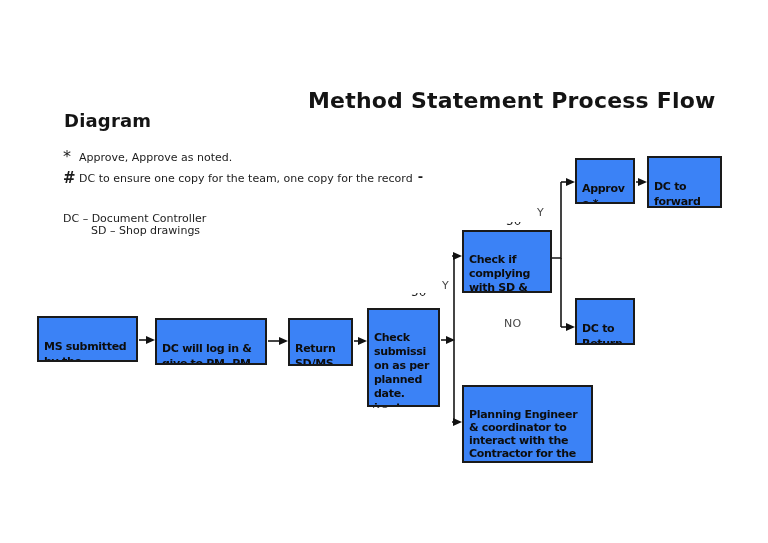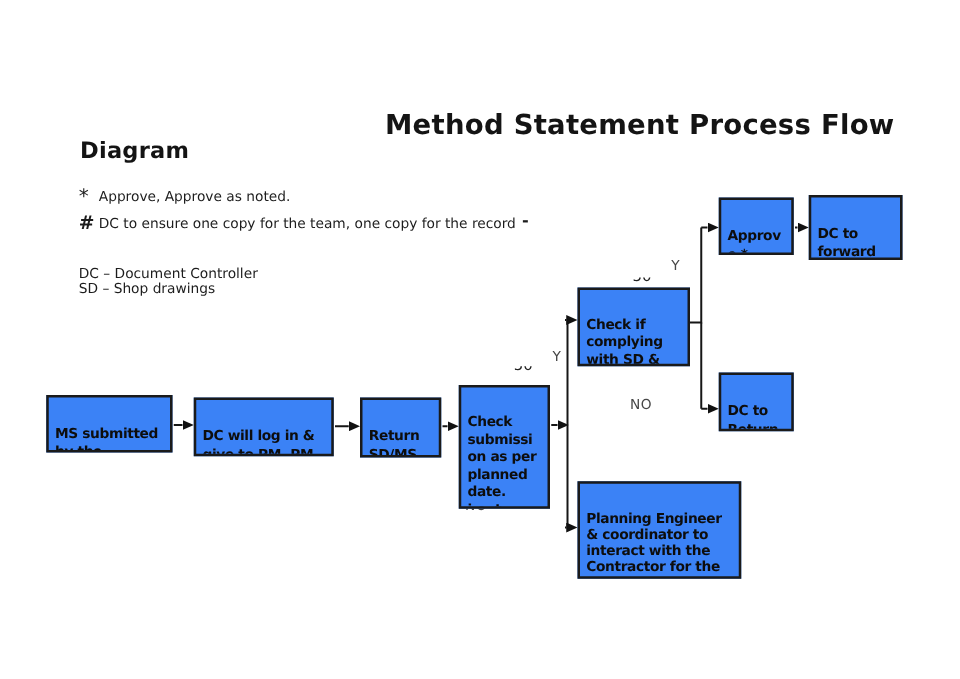--- a/index.html
+++ b/index.html
@@ -41,21 +41,21 @@
 
   <div class="abs legend-row" style="top:147px;">
     <span class="legend-sym">*</span><span>Approve, Approve as noted.</span>
   </div>
   <div class="abs legend-row" style="top:169px;">
     <span class="legend-sym hash">#</span><span>DC to ensure one copy for the team, one copy for the record</span><span class="legend-suffix">-</span>
   </div>
   <div class="abs legend-row" style="top:200px;margin-top:12px;">
     <span>DC – Document Controller</span>
   </div>
-  <div class="abs legend-row" style="top:224px;">
+  <div class="abs legend-row" style="top:224px;margin-left:28px;">
     <span>SD – Shop drawings</span>
   </div>
 
   <svg class="connectors" width="768" height="543" viewBox="0 0 768 543">
     <defs>
       <marker id="arw" markerUnits="userSpaceOnUse" markerWidth="9" markerHeight="8" refX="0" refY="4" orient="auto">
         <path d="M0,0 L9,4 L0,8 Z" fill="#111"></path>
       </marker>
     </defs>
     <g stroke="#161616" stroke-width="1.6" fill="none">

